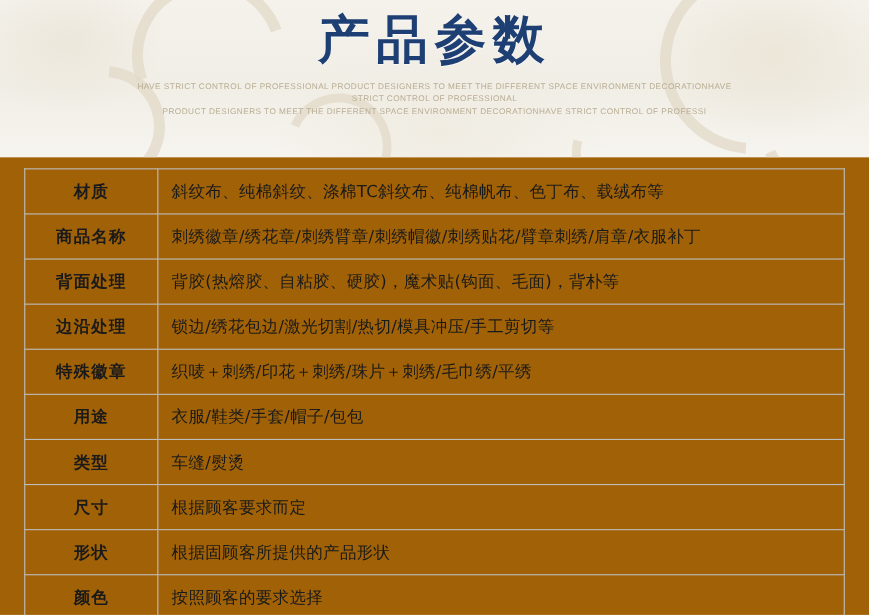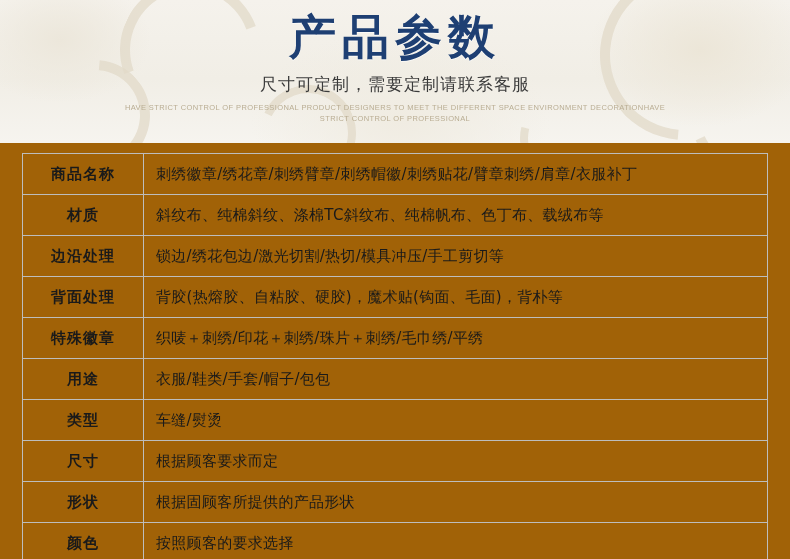--- a/index.html
+++ b/index.html
@@ -116,45 +116,45 @@
   <div class="banner">
     <div class="banner-bg"></div>
     <div class="banner-swirl sw1"></div>
     <div class="banner-swirl sw2"></div>
     <div class="banner-swirl sw3"></div>
     <div class="banner-swirl sw4"></div>
     <div class="banner-swirl sw5"></div>
     <div class="banner-swirl sw6"></div>
     <div class="banner-inner">
       <div class="main-title">产品参数</div>
-      <div class="sub-title">尺寸可定制，需要定制请联系客服</div>
       <div class="latin-line">
         <div>HAVE STRICT CONTROL OF PROFESSIONAL PRODUCT DESIGNERS TO MEET THE DIFFERENT SPACE ENVIRONMENT DECORATIONHAVE STRICT CONTROL OF PROFESSIONAL</div>
+        <div>PRODUCT DESIGNERS TO MEET THE DIFFERENT SPACE ENVIRONMENT DECORATIONHAVE STRICT CONTROL OF PROFESSI</div>
       </div>
     </div>
   </div>
 
   <div class="table-wrap">
     <table class="spec">
       <tbody>
         <tr>
+          <td class="label">材质</td>
+          <td class="value">斜纹布、纯棉斜纹、涤棉TC斜纹布、纯棉帆布、色丁布、载绒布等</td>
+        </tr>
+        <tr>
           <td class="label">商品名称</td>
           <td class="value">刺绣徽章/绣花章/刺绣臂章/刺绣帽徽/刺绣贴花/臂章刺绣/肩章/衣服补丁</td>
         </tr>
         <tr>
-          <td class="label">材质</td>
-          <td class="value">斜纹布、纯棉斜纹、涤棉TC斜纹布、纯棉帆布、色丁布、载绒布等</td>
+          <td class="label">背面处理</td>
+          <td class="value">背胶(热熔胶、自粘胶、硬胶)，魔术贴(钩面、毛面)，背朴等</td>
         </tr>
         <tr>
           <td class="label">边沿处理</td>
           <td class="value">锁边/绣花包边/激光切割/热切/模具冲压/手工剪切等</td>
-        </tr>
-        <tr>
-          <td class="label">背面处理</td>
-          <td class="value">背胶(热熔胶、自粘胶、硬胶)，魔术贴(钩面、毛面)，背朴等</td>
         </tr>
         <tr>
           <td class="label">特殊徽章</td>
           <td class="value">织唛＋刺绣/印花＋刺绣/珠片＋刺绣/毛巾绣/平绣</td>
         </tr>
         <tr>
           <td class="label">用途</td>
           <td class="value">衣服/鞋类/手套/帽子/包包</td>
         </tr>
         <tr>

